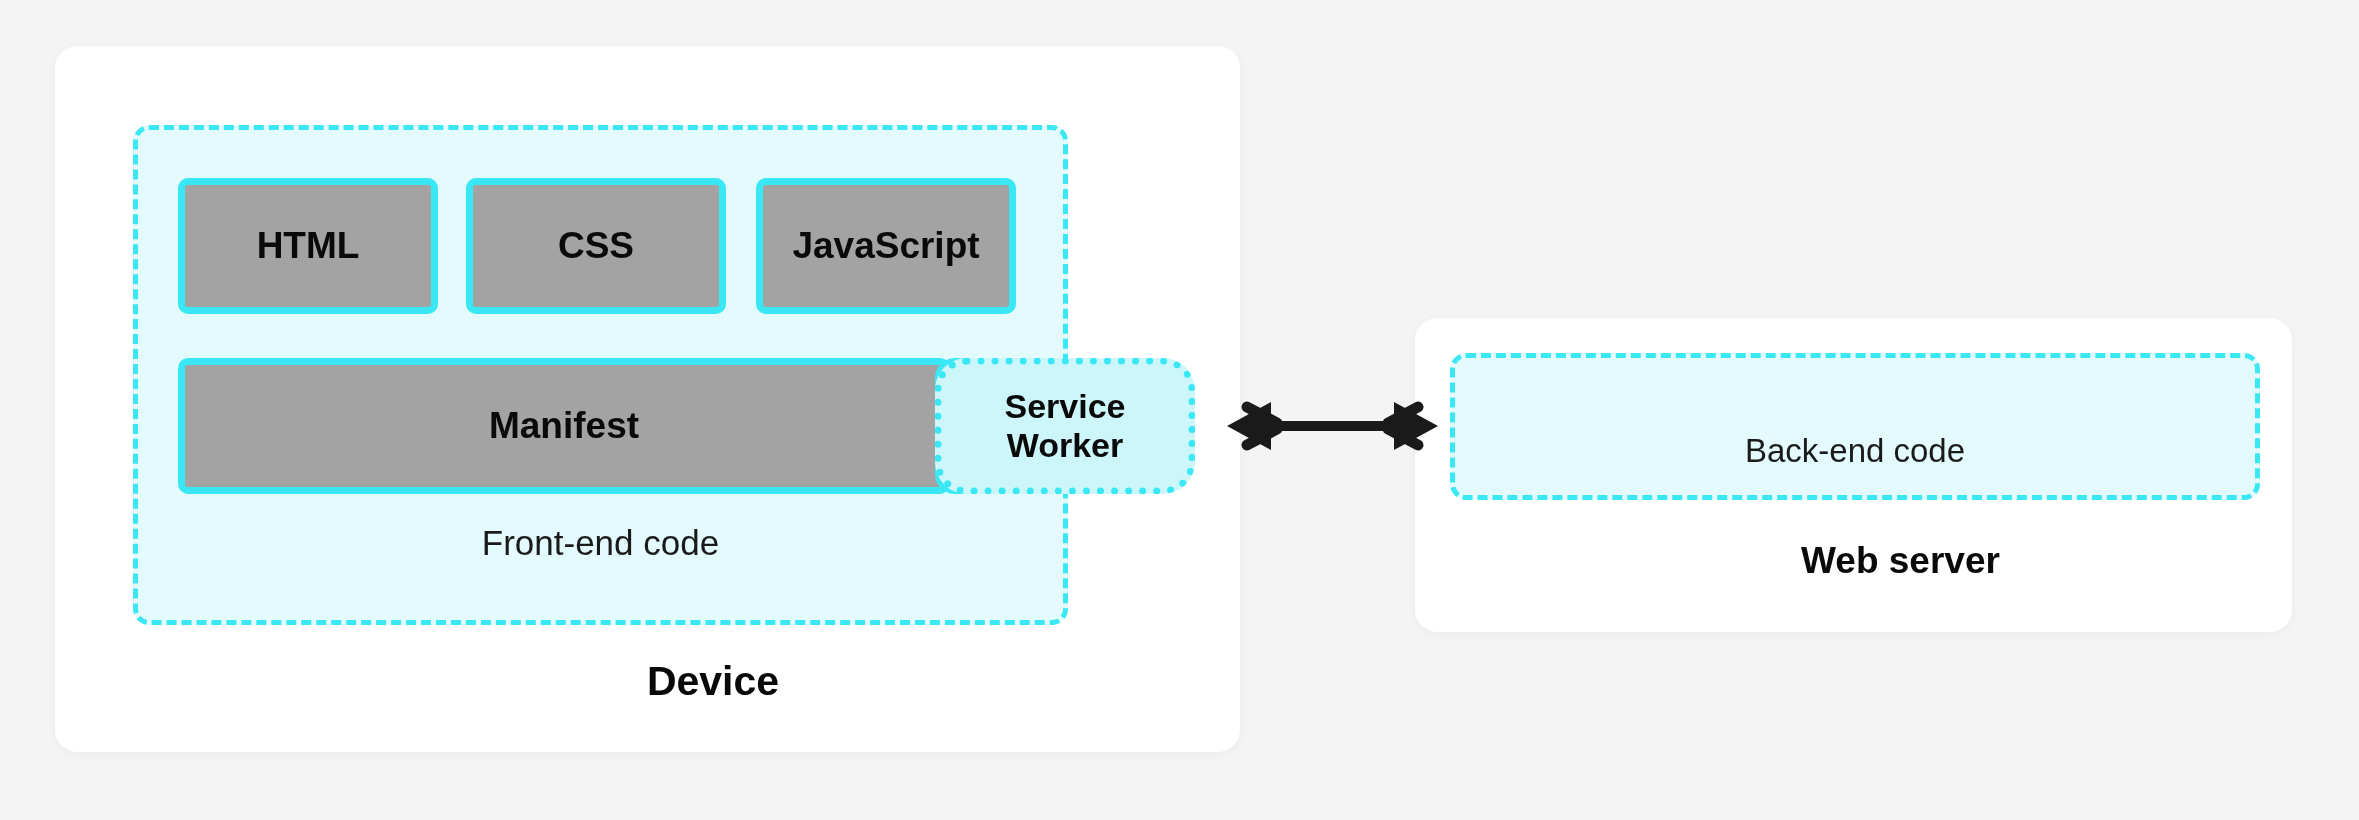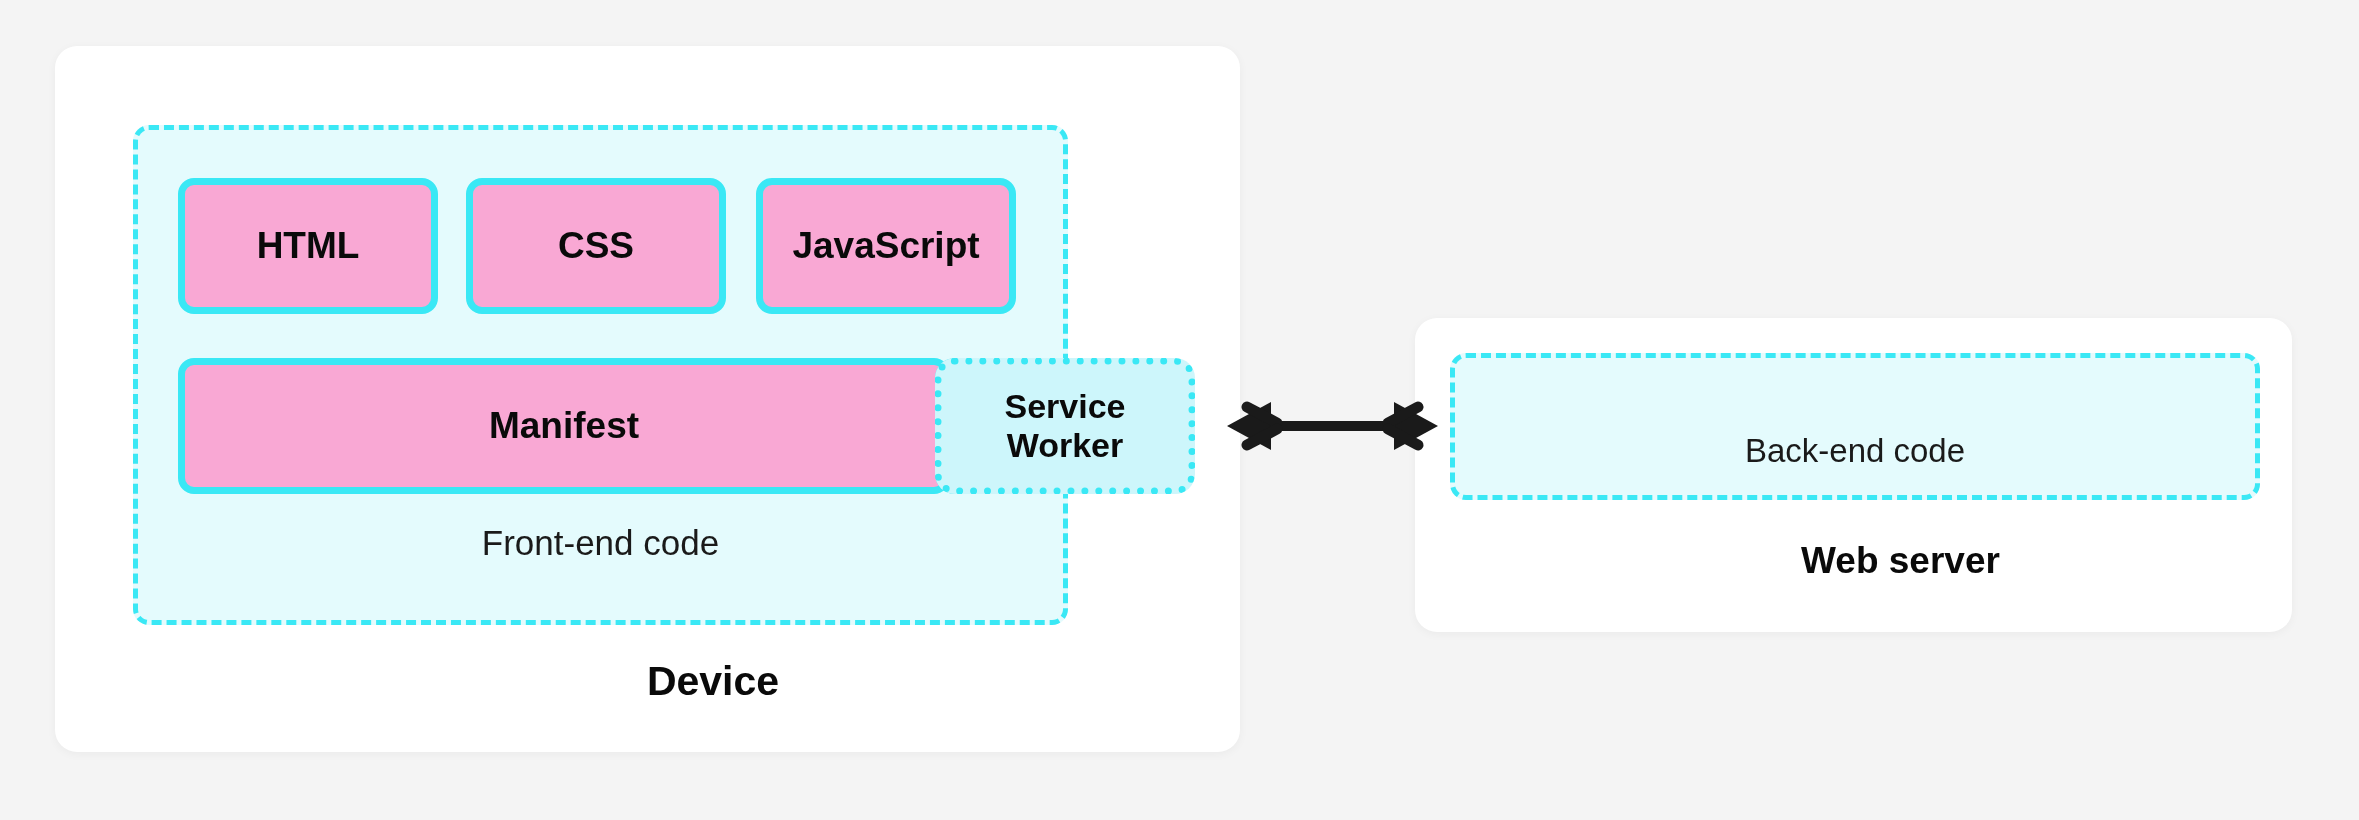--- a/index.html
+++ b/index.html
@@ -90,23 +90,23 @@
     left: 1450px; top: 353px; width: 810px; height: 147px;
     line-height: 147px;
     font-size: 33px;
     font-weight: normal;
     margin-top: 24px;
   }
 
   
   .tech-box {
     position: absolute;
-    background: #f9a8d4;
+    background: #a3a3a3;
     border: 7px solid #3ae8f5;
-    border-radius: 16px;
+    border-radius: 10px;
     box-sizing: border-box;
     display: flex;
     align-items: center;
     justify-content: center;
     text-align: center;
     font-weight: bold;
     font-size: 37px;
     color: #0a0a0a;
     line-height: 1.12;
   }
@@ -115,21 +115,21 @@
   #box-javascript { left: 756px; top: 178px; width: 260px; height: 136px; }
   #box-manifest   { left: 178px; top: 358px; width: 772px; height: 136px; }
 
   
   #box-service-worker {
     position: absolute;
     left: 935px; top: 358px;
     width: 260px; height: 136px;
     background: #cdf6fb;
     border: 7px dotted #3ae8f5;
-    border-radius: 20px;
+    border-radius: 32px;
     box-sizing: border-box;
     display: flex;
     align-items: center;
     justify-content: center;
     text-align: center;
     font-weight: bold;
     font-size: 34px;
     color: #0a0a0a;
     line-height: 1.16;
     z-index: 4;

